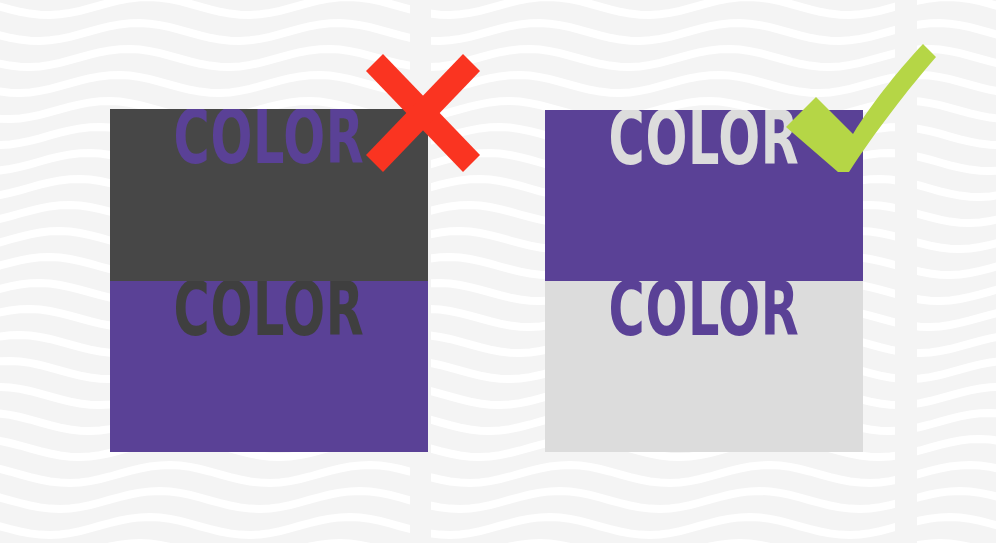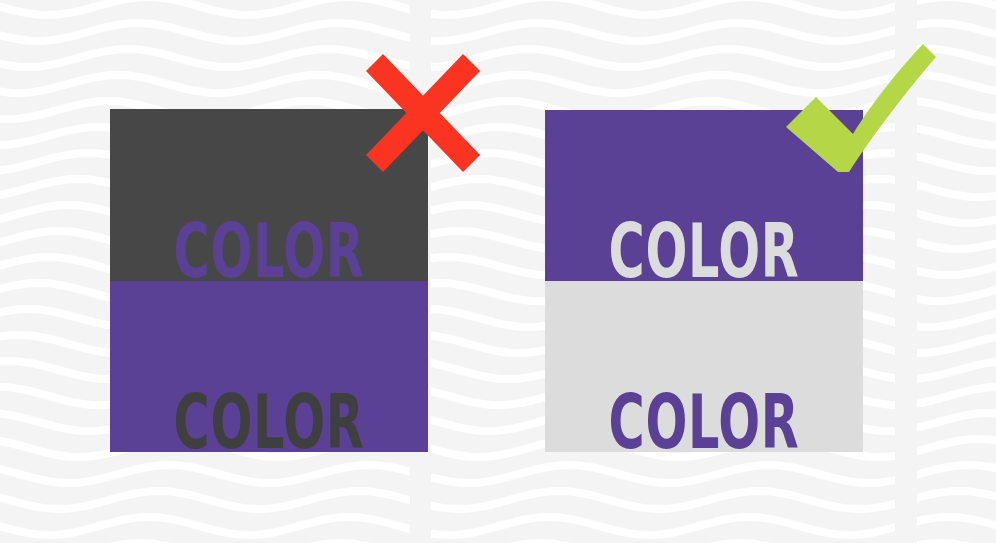--- a/index.html
+++ b/index.html
@@ -43,21 +43,21 @@
   #panel-good {
     left: 545px;
     top: 110px;
     width: 318px;
     height: 342px;
   }
 
   .panel-half {
     flex: 1 1 50%;
     display: flex;
-    align-items: flex-end;
+    align-items: flex-start;
     justify-content: center;
     overflow: hidden;
   }
 
   
   .swatch-label {
     font-family: "Liberation Sans Narrow", "DejaVu Sans Condensed", "Liberation Sans", sans-serif;
     font-weight: bold;
     font-size: 74px;
     line-height: 0.78;

